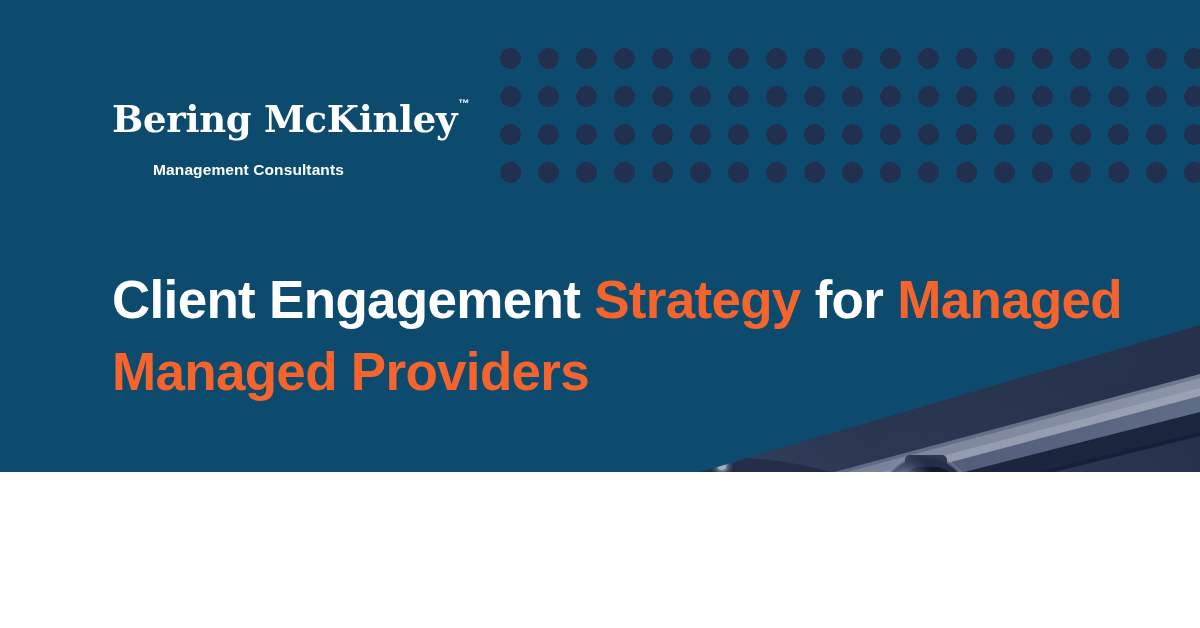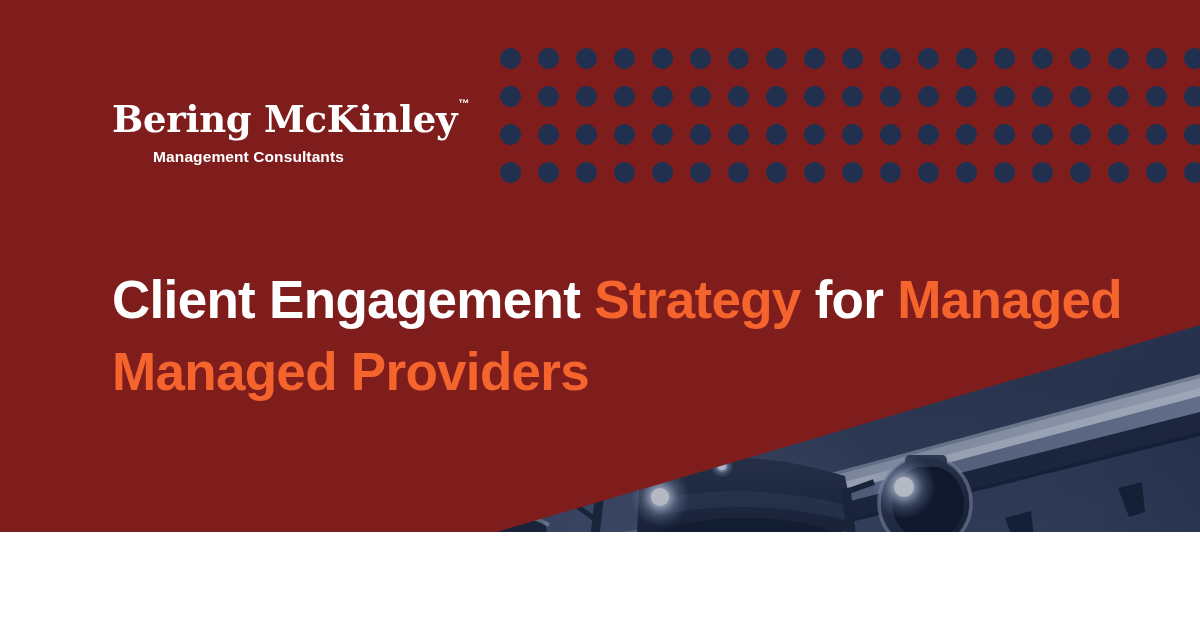--- a/index.html
+++ b/index.html
@@ -3,23 +3,23 @@
 <meta charset="utf-8">
 <style>
   html, body {
     margin: 0;
     padding: 0;
     background: #ffffff;
   }
   .banner {
     position: relative;
     width: 1200px;
-    height: 532px;
+    height: 472px;
     overflow: hidden;
-    background: #7f1d1d;
+    background: #0c4a6e;
     font-family: "Liberation Sans", sans-serif;
   }
 
   
   .photo-layer {
     position: absolute;
     inset: 0;
     clip-path: polygon(170px 628px, 1200px 325px, 1200px 628px);
     -webkit-clip-path: polygon(170px 628px, 1200px 325px, 1200px 628px);
     overflow: hidden;
@@ -91,21 +91,21 @@
     font-family: "Liberation Sans", sans-serif;
     font-size: 11px;
     font-weight: 700;
     vertical-align: super;
     position: relative;
     top: -12px;
     left: 1px;
     letter-spacing: 0;
   }
   .logo-tagline {
-    margin-top: 9px;
+    margin-top: 22px;
     text-align: center;
     width: 273px;
     font-family: "Liberation Sans", sans-serif;
     font-weight: 700;
     font-size: 15.5px;
     letter-spacing: 0.1px;
     color: #ffffff;
     white-space: nowrap;
   }
 

